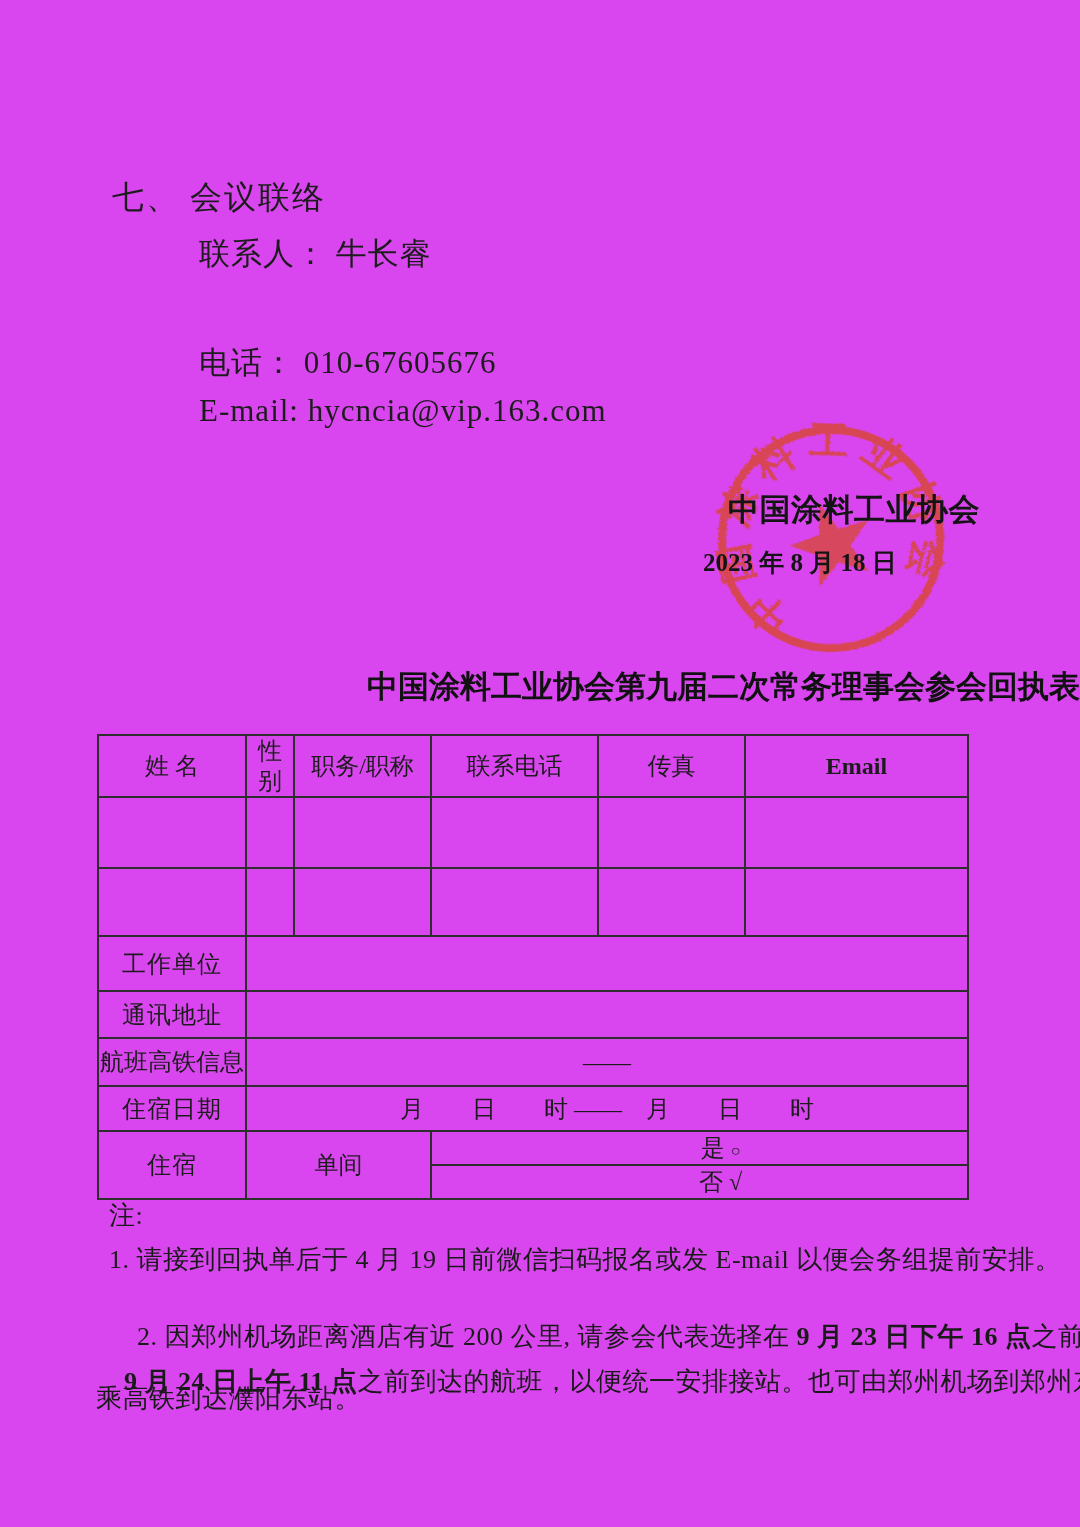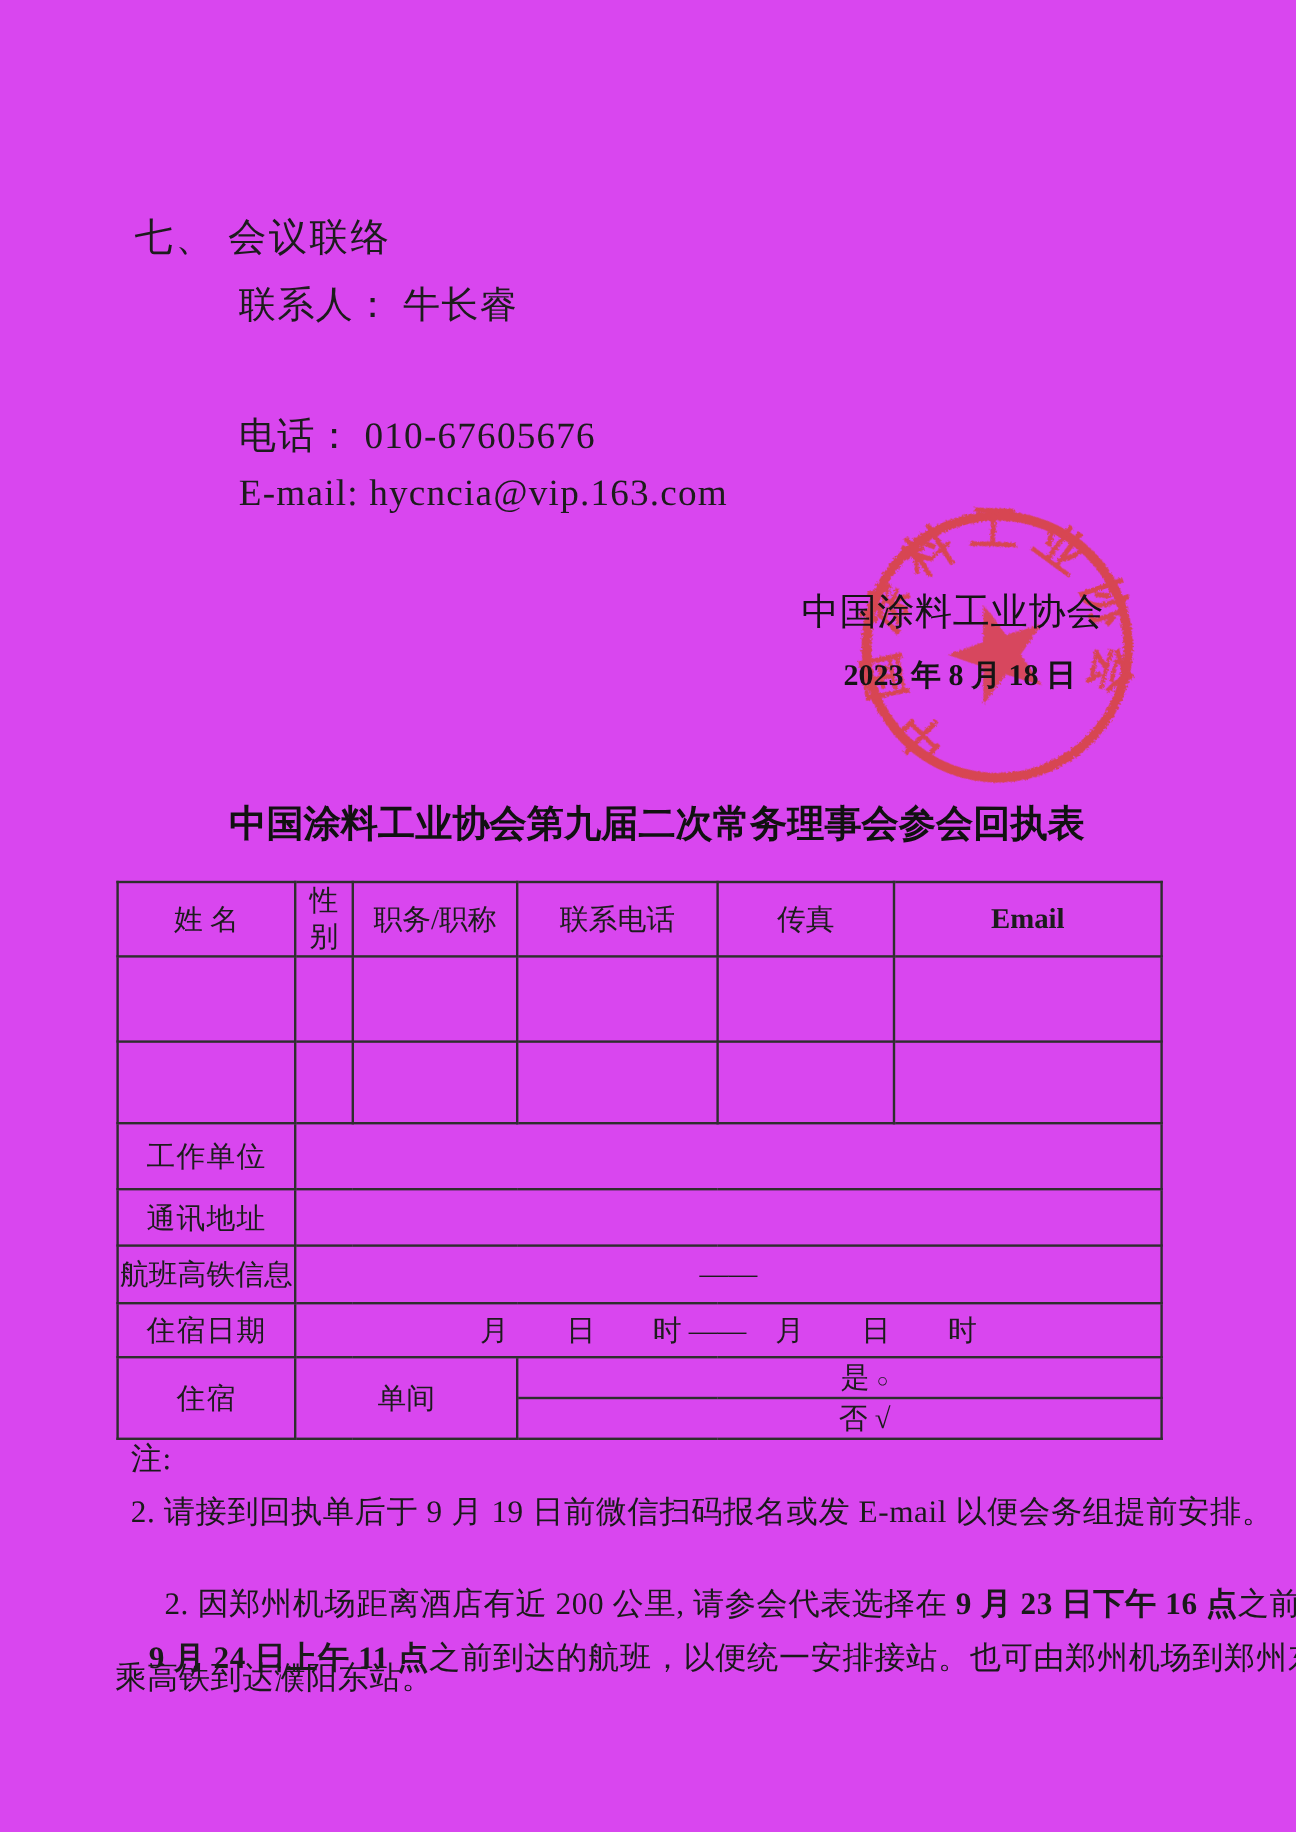--- a/index.html
+++ b/index.html
@@ -26,33 +26,33 @@
     white-space: pre;
   }
   
   .seal {
     left: 712px; top: 420px;
     width: 238px; height: 238px;
     opacity: 0.88;
     z-index: 1;
   }
   .stamp-org {
-    left: 668px; top: 489px;
+    left: 728px; top: 489px;
     font-size: 31px; letter-spacing: 0.5px;
-    color: #141414; z-index: 2; white-space: pre;
+    color: #141414; z-index: 2; white-space: pre; font-weight: bold;
   }
   .stamp-date {
     left: 703px; top: 546px;
     font-size: 25px; font-weight: bold;
     color: #141414; z-index: 2; white-space: pre;
   }
   
   .form-title {
     left: 0; top: 666px; width: 1080px;
-    text-align: center;
+    text-align: right;
     font-family: Liberation Sans, sans-serif;
     font-weight: bold;
     font-size: 31px;
     color: #111;
     padding-left: 15px;
   }
   
   table.reply-form {
     position: absolute;
     left: 97px; top: 734px;
@@ -176,21 +176,21 @@
       <tr style="height:31px">
         <td colspan="3" class="option-cell">
           <span>否</span>
           <span>√</span>
         </td>
       </tr>
     </tbody>
   </table>
 
   <div class="abs note-line" style="left:109px; top:1198px">注:</div>
-  <div class="abs note-line" style="left:109px; top:1242px">2. 请接到回执单后于 9 月 19 日前微信扫码报名或发 E-mail 以便会务组提前安排。</div>
+  <div class="abs note-line" style="left:109px; top:1242px">1. 请接到回执单后于 4 月 19 日前微信扫码报名或发 E-mail 以便会务组提前安排。</div>
   <div class="abs note-line" style="left:109px; top:1289px">
     <span>2. 因郑州机场距离酒店有近 200 公里, 请参会代表选择在 </span><span class="b">9 月 23 日下午 16 点</span><span>之前到达或</span>
   </div>
   <div class="abs note-line" style="left:96px; top:1334px">
     <span class="b">9 月 24 日上午 11 点</span><span>之前到达的航班，以便统一安排接站。也可由郑州机场到郑州东站转</span>
   </div>
   <div class="abs note-line" style="left:96px; top:1381px">乘高铁到达濮阳东站。</div>
 
 </div>
 

